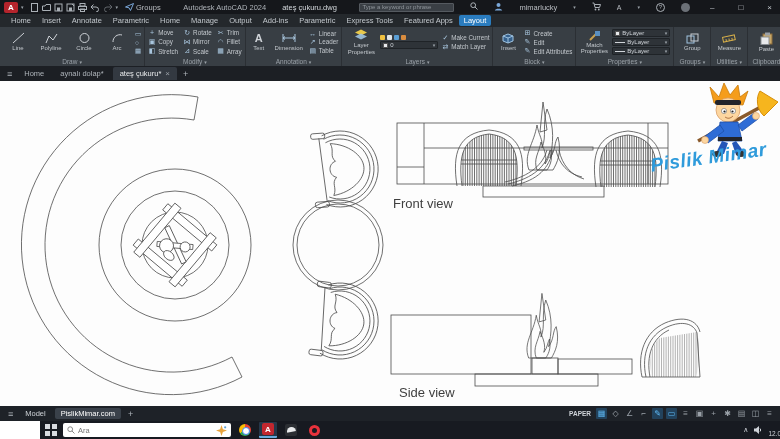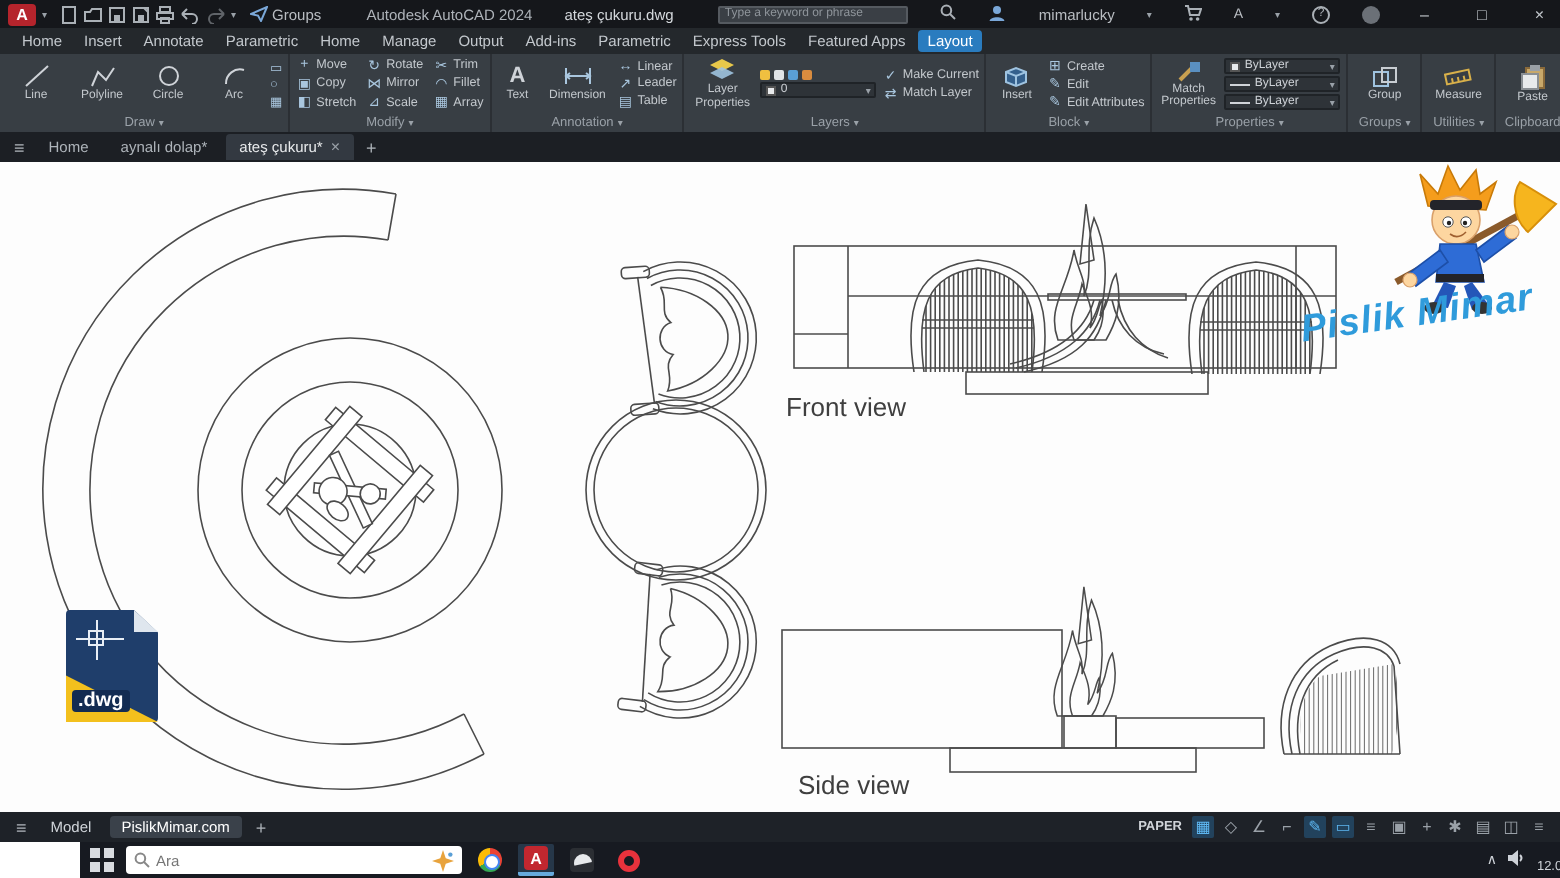--- a/index.html
+++ b/index.html
@@ -660,30 +660,20 @@
         <path d="M50 58 L58 69 L50 72 L46 60 Z" fill="#2456b8"></path>
         <ellipse cx="31" cy="71" rx="5" ry="3" fill="#333"></ellipse>
         <ellipse cx="55" cy="71" rx="5" ry="3" fill="#333"></ellipse>
       </g>
     </svg>
 
     <div class="view-label" style="left:393px; top:115px">Front view</div>
     <div class="view-label" style="left:399px; top:304px">Side view</div>
     <div class="watermark-text">Pislik Mimar</div>
 
-    <div class="dwg-icon">
-      <div class="dwg-page">
-        <div class="dwg-ch-h"></div>
-          <div class="dwg-ch-v"></div>
-          <div class="dwg-sq"></div>
-        <div class="dwg-yellow"></div>
-        <span class="dwg-label">.dwg</span>
-      </div>
-      <div class="dwg-fold"></div>
-    </div>
 
   </div>
 
   <div class="statusbar">
     <span class="burger">≡</span>
     <span class="sb-tab">Model</span>
     <span class="sb-tab active">PislikMimar.com</span>
     <span class="plus">+</span>
     <span class="sb-right">
       <span class="paper">PAPER</span>

